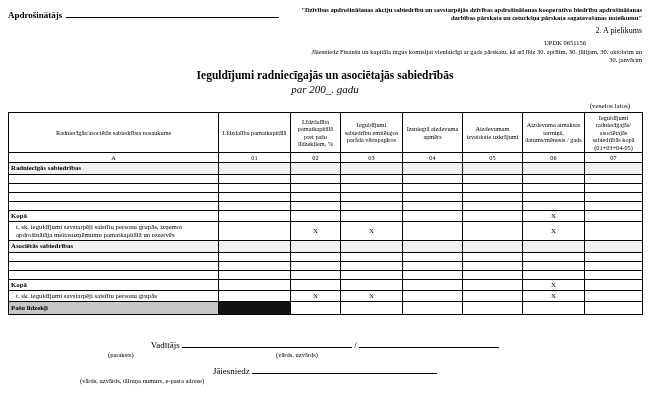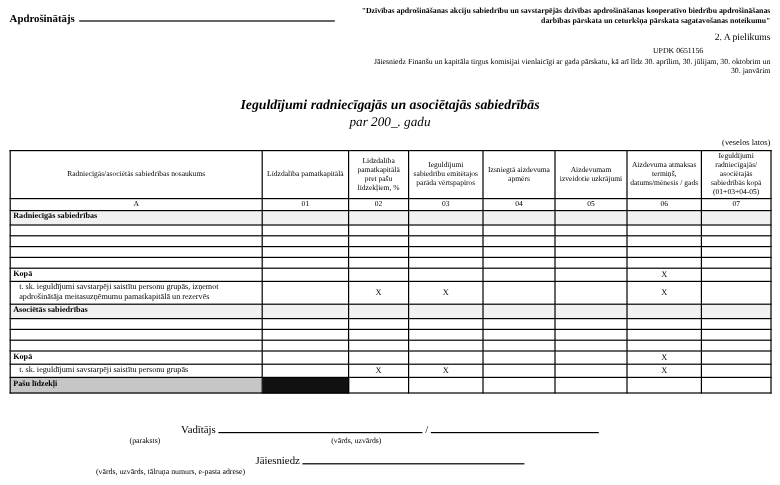--- a/index.html
+++ b/index.html
@@ -11,26 +11,26 @@
   .insurer { font-size:9px; font-weight:bold; white-space:nowrap; padding-top:3px; }
   .insurer .uline { display:inline-block; width:213px; height:9px; border-bottom:1px solid #000; margin-left:4px; }
   .reg-block { width:362px; text-align:right; }
   .reg-text { font-size:6.5px; font-weight:bold; line-height:1.3; }
   .annex { font-size:8px; margin-top:3px; }
 
   .updk-block { text-align:right; margin-top:4px; }
   .updk { font-size:6.5px; margin-right:56px; }
   .submit-note { font-size:6.5px; width:332px; margin-left:auto; line-height:1.3; margin-top:2px; }
 
-  .title { text-align:center; font-size:11.5px; font-weight:bold; margin-top:17px;font-style:italic; }
+  .title { text-align:center; font-size:11.5px; font-weight:bold; margin-top:4px; }
   .subtitle { text-align:center; font-size:11px; margin-top:2px;font-style:italic; }
 
   .note-row { position:relative; height:11px; margin-top:6px; width:634px; }
   .pos-note { position:absolute; left:0; right:0; text-align:center; font-size:7px; font-weight:bold; font-style:italic; }
-  .units { position:absolute; right:0; top:1px; font-size:7px; }
+  .units { position:absolute; right:12px; top:1px; font-size:7px; }
 
   table { border-collapse:collapse; width:634px; table-layout:fixed; }
   th, td { border:1px solid #000; font-size:6.3px; line-height:1.2; padding:1px 2px; vertical-align:middle; }
   thead th { font-weight:normal; text-align:center; }
   .code-row th { height:10px; padding:0 2px; }
   td.name-cell { text-align:left; font-size:6.8px; }
   td.val-cell { text-align:center; font-size:7px; }
   tr.row-empty td { height:9px; }
   tr.row-section td { background:#f1f1f1; }
   tr.row-section td.name-cell { font-weight:bold; }

